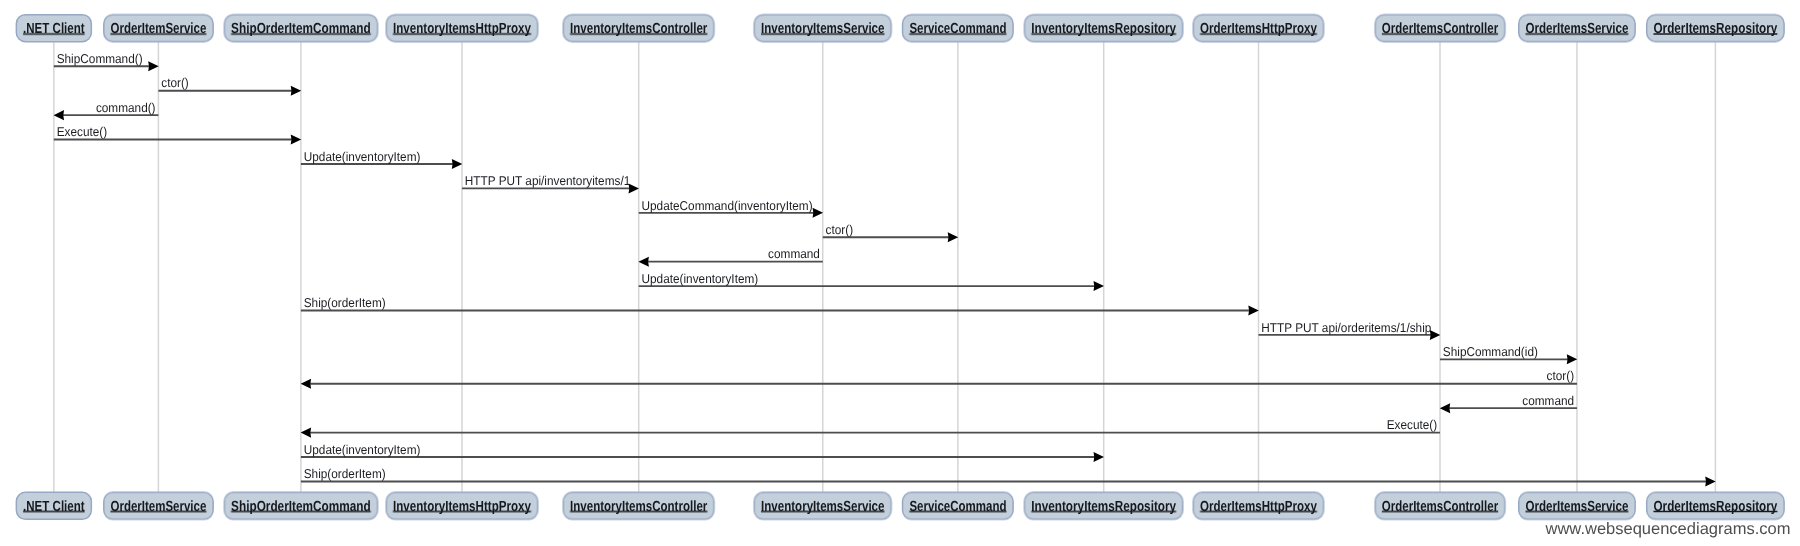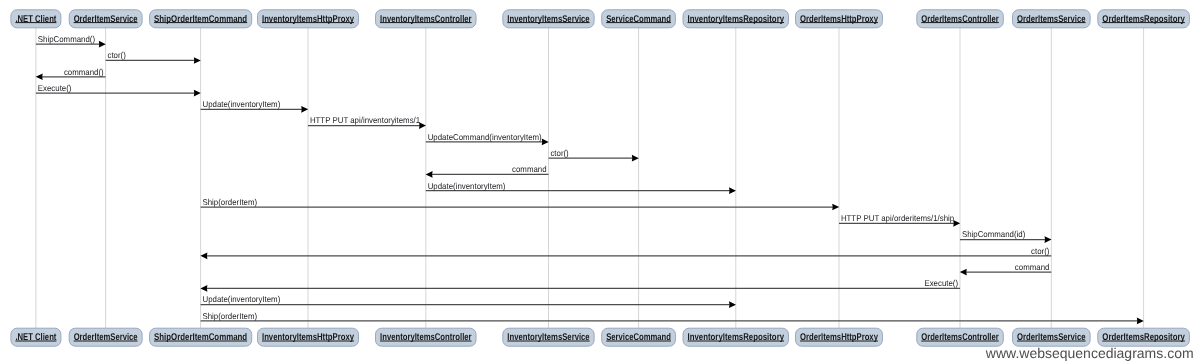--- a/index.html
+++ b/index.html
@@ -8,21 +8,21 @@
        -webkit-font-smoothing:antialiased;text-rendering:geometricPrecision;}
   #canvas{position:relative;width:1200px;height:364px;background:#fff;will-change:transform;}
   svg#diagram{position:absolute;left:0;top:0;width:1200px;height:364px;display:block;}
   .actor-box rect{fill:#c3cfdb;stroke:#97a8c4;stroke-width:1;}
   .actor-label{will-change:opacity;font-family:"Liberation Sans",sans-serif;font-size:9.8px;font-weight:bold;fill:#16181c;text-anchor:middle;letter-spacing:0px;}
   .actor-underline{stroke:#16181c;stroke-width:1;}
   .lifeline{stroke:#d5d5d5;stroke-width:1;}
   .msg-line{stroke:#4d4d4d;stroke-width:1.25;fill:none;}
   .msg-head{fill:#000000;}
   .msg-label{will-change:opacity;font-family:"Liberation Sans",sans-serif;font-size:8.5px;fill:#1a1c20;}
-  .wm{will-change:opacity;position:absolute;right:6.4px;top:347.6px;font-family:"Liberation Sans",sans-serif;font-size:14px;line-height:10px;color:#4e4e4e;white-space:nowrap;}
+  .wm{will-change:opacity;position:absolute;right:6.4px;top:347.6px;font-family:"Liberation Sans",sans-serif;font-size:11px;line-height:10px;color:#4e4e4e;white-space:nowrap;}
 </style>
 </head>
 <body>
 
 <div id="canvas">
   <svg id="diagram" viewBox="0 0 1200 364">
     <g id="lifelines">
       <line class="lifeline" x1="35.9" y1="27.8" x2="35.9" y2="328.2"></line>
       <line class="lifeline" x1="105.6" y1="27.8" x2="105.6" y2="328.2"></line>
       <line class="lifeline" x1="200.6" y1="27.8" x2="200.6" y2="328.2"></line>

